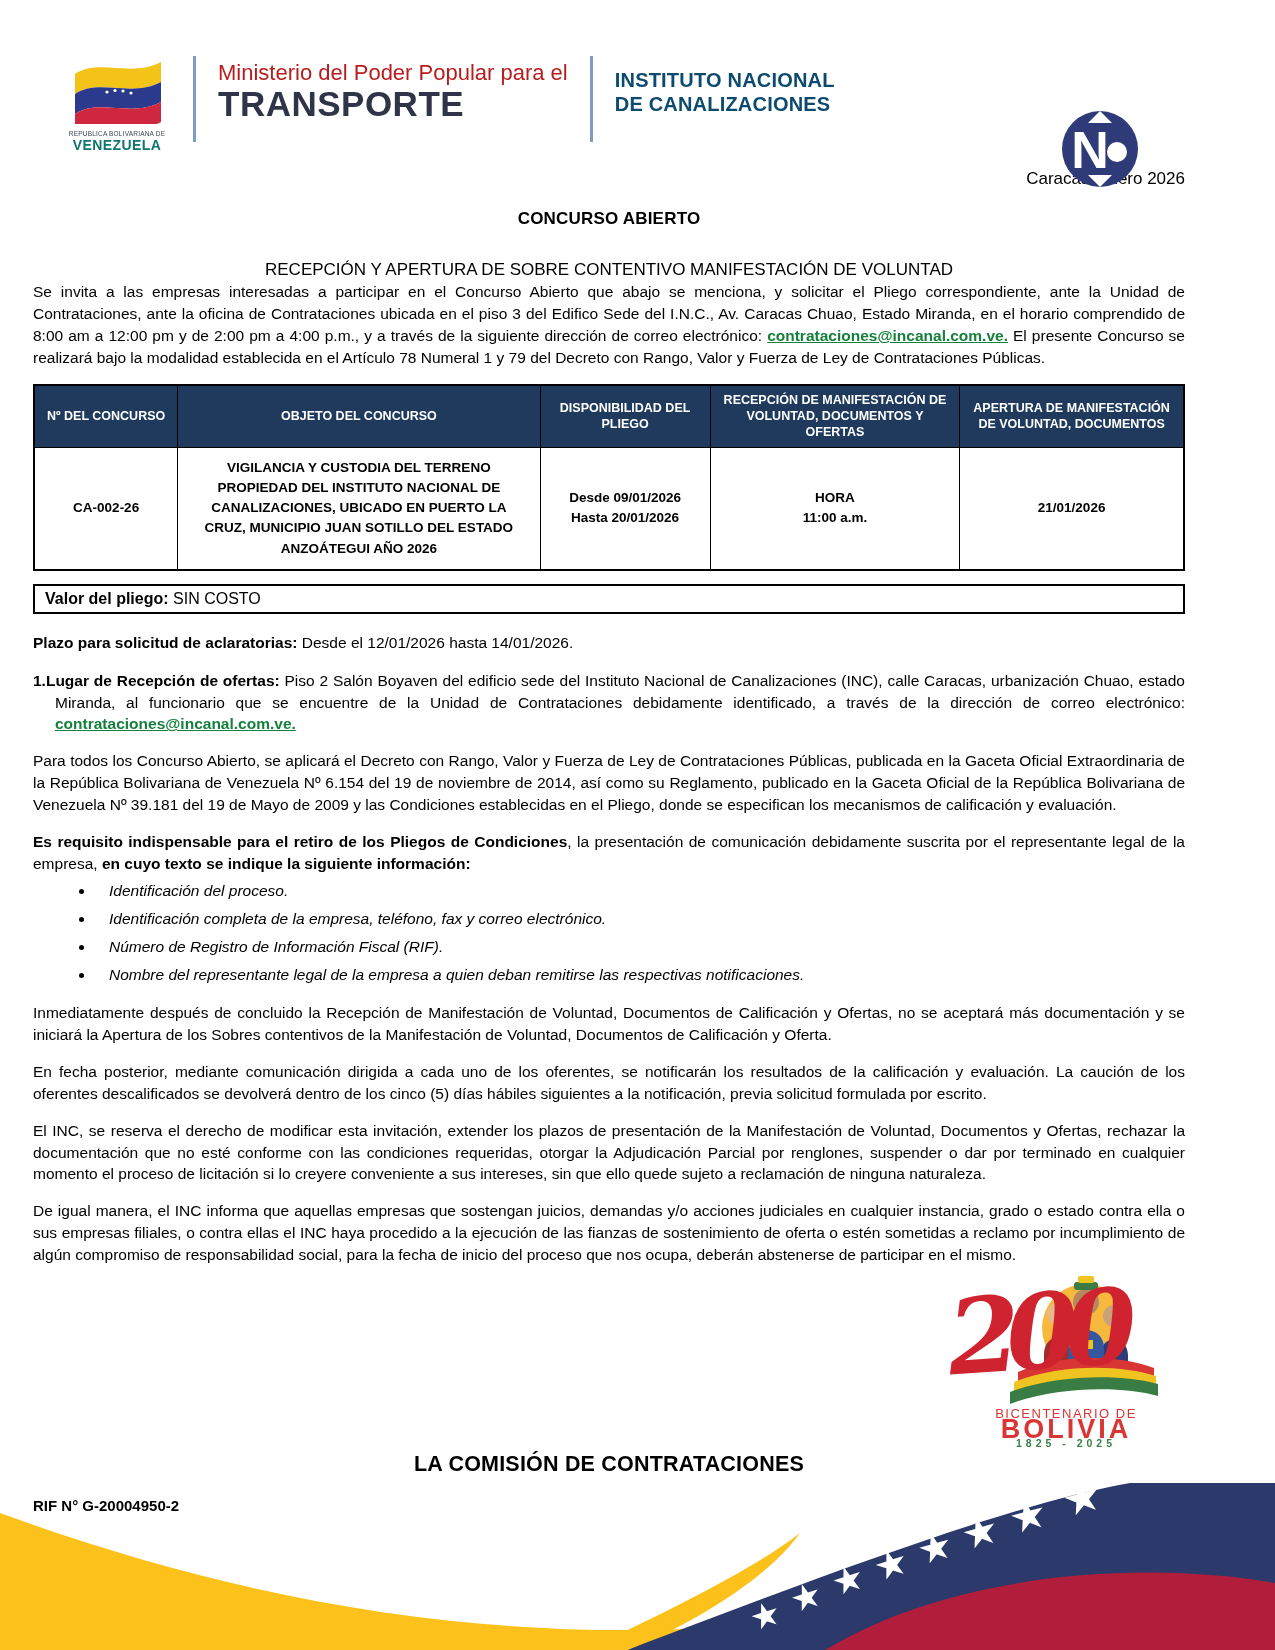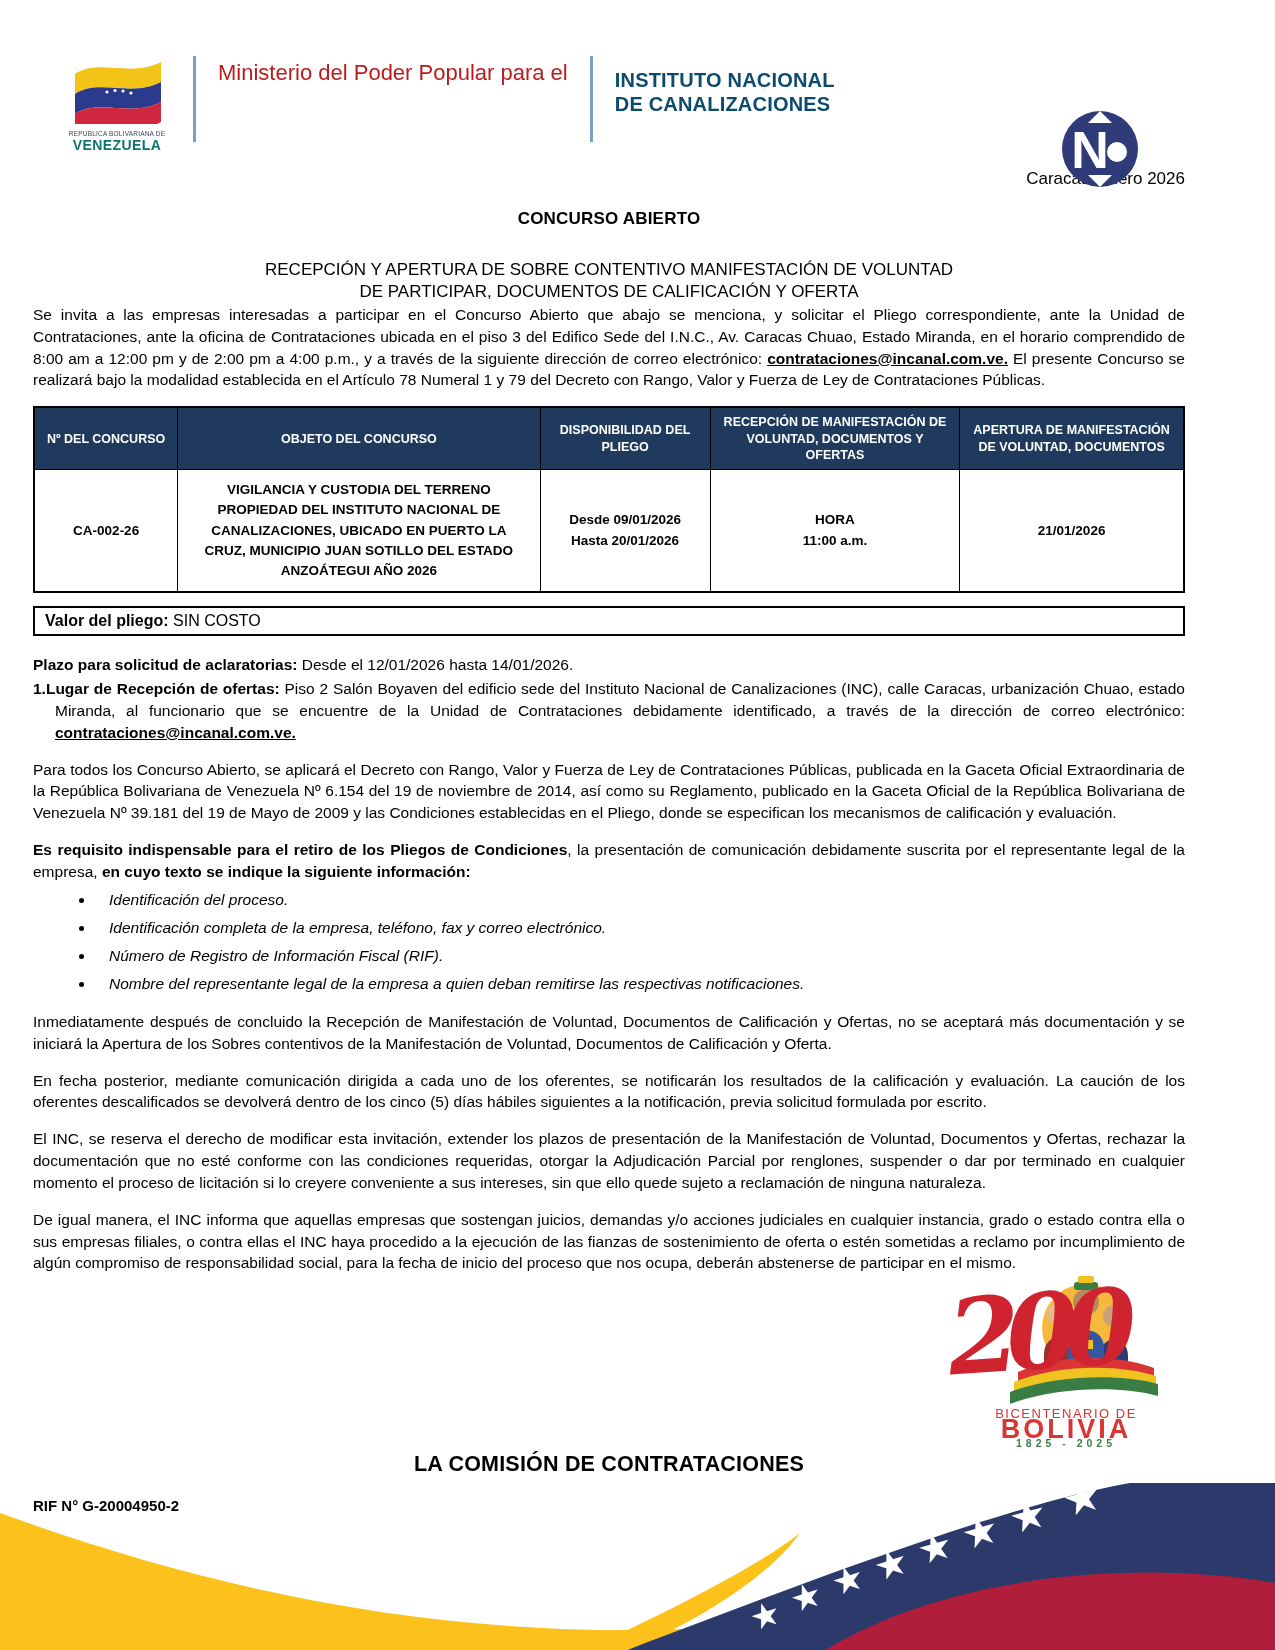--- a/index.html
+++ b/index.html
@@ -25,21 +25,21 @@
   .inc-logo{position:absolute;top:57px;right:135px;}
 
   
   .dateline{text-align:right;font-size:17px;margin-top:16px;}
   .title{margin-top:20px;text-align:center;font-size:17px;font-weight:bold;letter-spacing:.2px;}
   .subtitle{margin-top:30px;text-align:center;font-size:17px;font-weight:normal;line-height:1.32;}
 
   
   p.doc{font-size:15.5px;line-height:1.41;text-align:justify;margin:0 0 15px 0;}
   .mt-intro{margin-top:24px;}
-  a.email{color:#000000;font-weight:bold;text-decoration:underline;}
+  a.email{color:#15803d;font-weight:bold;text-decoration:underline;}
   .b{font-weight:bold;}
   .hang{padding-left:22px;text-indent:-22px;}
 
   
   table.call{width:100%;border-collapse:collapse;margin-top:12px;border:2px solid #000;}
   table.call th{
     background:#1f3a5c;color:#fff;font-size:12.5px;font-weight:bold;
     padding:6px 8px;border:1px solid #000;text-align:center;line-height:1.3;vertical-align:middle;
   }
   table.call td{
@@ -78,20 +78,21 @@
         <path d="M10,62 C34,46 66,66 96,50 L96,70 C66,86 34,66 10,82 Z" fill="#cf2740"></path>
       </svg>
       <div class="cap1">REPUBLICA BOLIVARIANA DE</div>
       <div class="cap2">VENEZUELA</div>
     </div>
 
     <div class="vdivider"></div>
 
     <div class="ministry">
       <div class="overline">Ministerio del Poder Popular para el</div>
+      <div class="name">TRANSPORTE</div>
     </div>
 
     <div class="vdivider"></div>
 
     <div class="institute">
       <div>INSTITUTO NACIONAL</div>
       <div>DE CANALIZACIONES</div>
     </div>
   </div>
 
@@ -102,21 +103,20 @@
       <circle cx="57" cy="43" r="10" fill="#ffffff"></circle>
       <path d="M40,2 L52,14 L28,14 Z" fill="#ffffff"></path>
       <path d="M40,78 L28,66 L52,66 Z" fill="#ffffff"></path>
     </svg>
   </div>
 
   <div class="dateline">Caracas, enero 2026</div>
   <div class="title">CONCURSO ABIERTO</div>
   <div class="subtitle">
     <div>RECEPCIÓN Y APERTURA DE SOBRE CONTENTIVO MANIFESTACIÓN DE VOLUNTAD</div>
-    <div>DE PARTICIPAR, DOCUMENTOS DE CALIFICACIÓN Y OFERTA</div>
   </div>
 
   <p class="doc mt-intro"><span>Se invita a las empresas interesadas a participar en el Concurso Abierto que abajo se menciona, y solicitar el Pliego correspondiente, ante la Unidad de Contrataciones, ante la oficina de Contrataciones ubicada en el piso 3 del Edifico Sede del I.N.C., Av. Caracas Chuao, Estado Miranda, en el horario comprendido de 8:00 am a 12:00 pm y de 2:00 pm a 4:00 p.m., y  a través de la siguiente dirección de correo electrónico: </span><a href="#" class="email">contrataciones@incanal.com.ve.</a><span> El presente Concurso se realizará bajo la modalidad establecida en el Artículo 78 Numeral 1 y 79 del Decreto con Rango, Valor y Fuerza de Ley de Contrataciones Públicas.</span></p>
 
   <table class="call">
     <colgroup>
       <col style="width:12.5%">
         <col style="width:31.5%">
         <col style="width:14.8%">
       <col style="width:21.7%">
@@ -143,21 +143,21 @@
           <div>HORA</div>
           <div>11:00 a.m.</div>
         </td>
         <td>21/01/2026</td>
       </tr>
     </tbody>
   </table>
 
   <div class="valor-box"><span class="b">Valor del pliego:</span><span> SIN COSTO</span></div>
 
-  <p class="doc" style="margin-bottom:2px;"><span class="b">Plazo para solicitud de aclaratorias:</span><span> Desde el 12/01/2026 hasta 14/01/2026.</span></p>
+  <p class="doc" style="margin-bottom:16px;"><span class="b">Plazo para solicitud de aclaratorias:</span><span> Desde el 12/01/2026 hasta 14/01/2026.</span></p>
 
   <p class="doc hang"><span class="b">1.</span><span class="b">Lugar de Recepción de ofertas:</span><span> Piso 2 Salón Boyaven  del edificio sede del Instituto Nacional de Canalizaciones (INC), calle Caracas, urbanización Chuao, estado Miranda, al funcionario que se encuentre de la Unidad de Contrataciones debidamente identificado,  a  través de la dirección de correo electrónico: </span><a href="#" class="email">contrataciones@incanal.com.ve.</a></p>
 
   <p class="doc">Para todos los Concurso Abierto, se aplicará el Decreto con Rango, Valor y Fuerza de Ley de Contrataciones Públicas, publicada en la Gaceta Oficial Extraordinaria de la República Bolivariana de Venezuela Nº 6.154 del 19 de noviembre de 2014, así como su Reglamento, publicado en la Gaceta Oficial de la República Bolivariana de Venezuela Nº 39.181 del 19 de Mayo de 2009 y las Condiciones establecidas en el Pliego, donde se especifican los mecanismos de calificación y evaluación.</p>
 
   <p class="doc" style="margin-bottom:8px;"><span class="b">Es requisito indispensable para el retiro de los Pliegos de Condiciones</span><span>, la presentación de comunicación debidamente suscrita por el representante legal de la empresa, </span><span class="b">en cuyo texto se indique la siguiente información:</span></p>
 
   <ul class="reqs">
     <li>Identificación del proceso.</li>
     <li>Identificación completa de la empresa, teléfono, fax y correo electrónico.</li>

